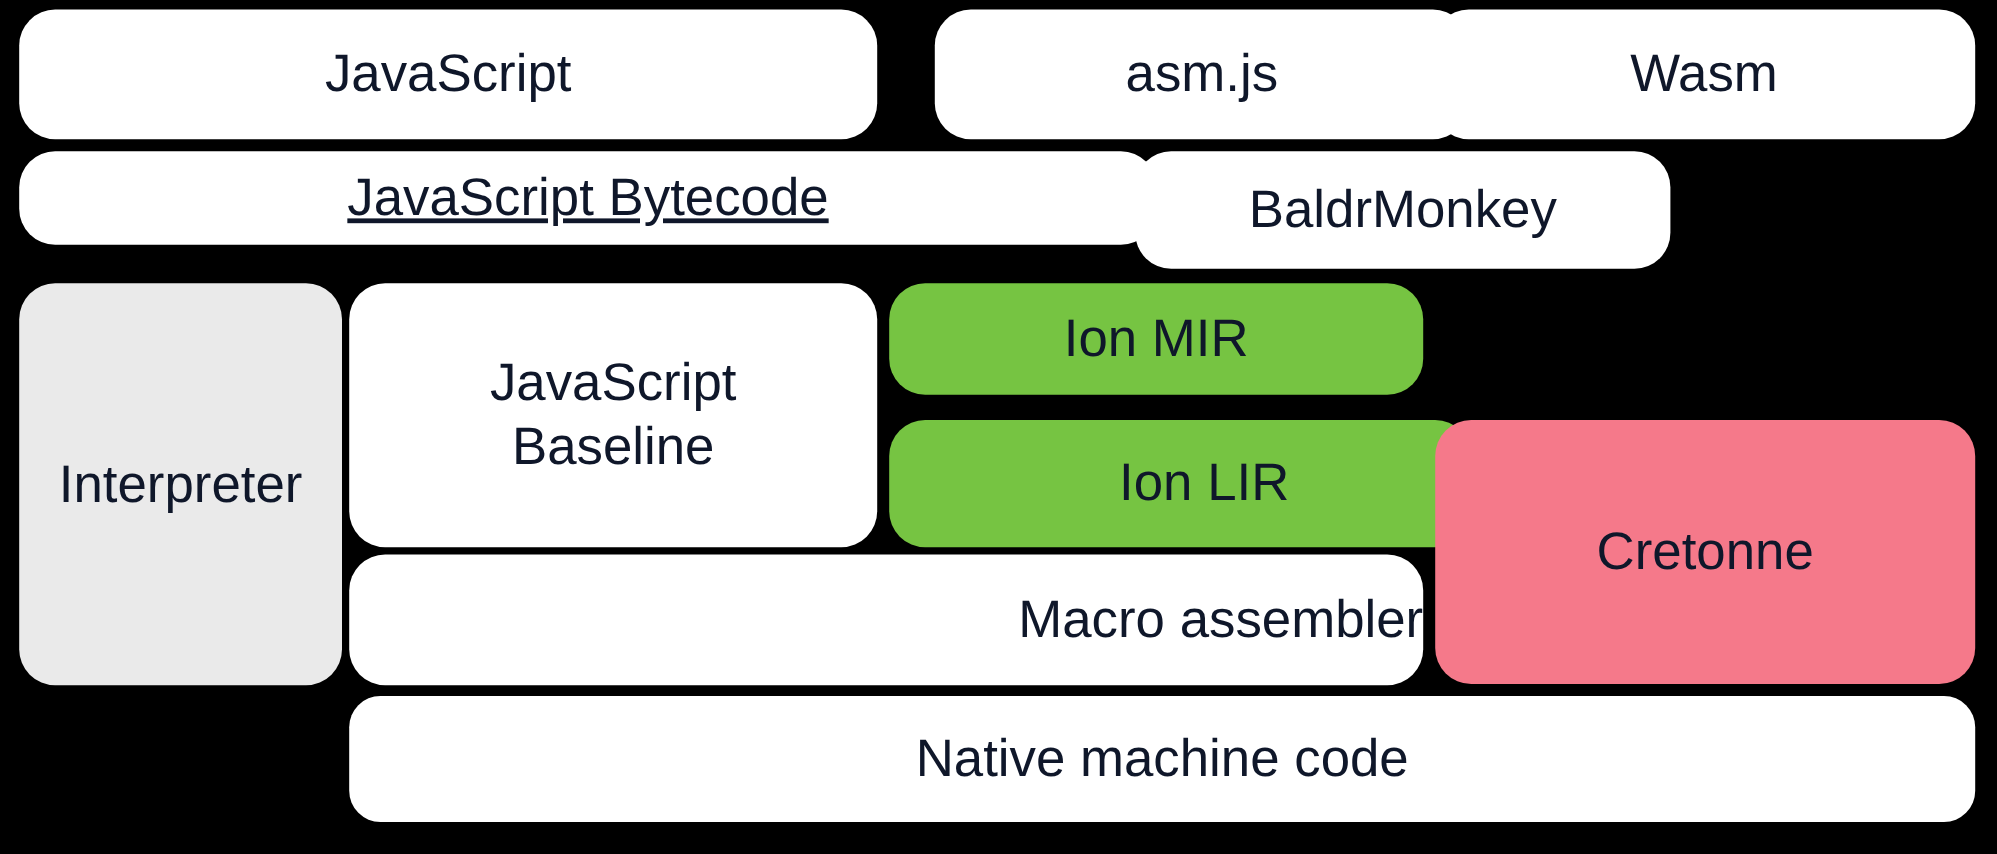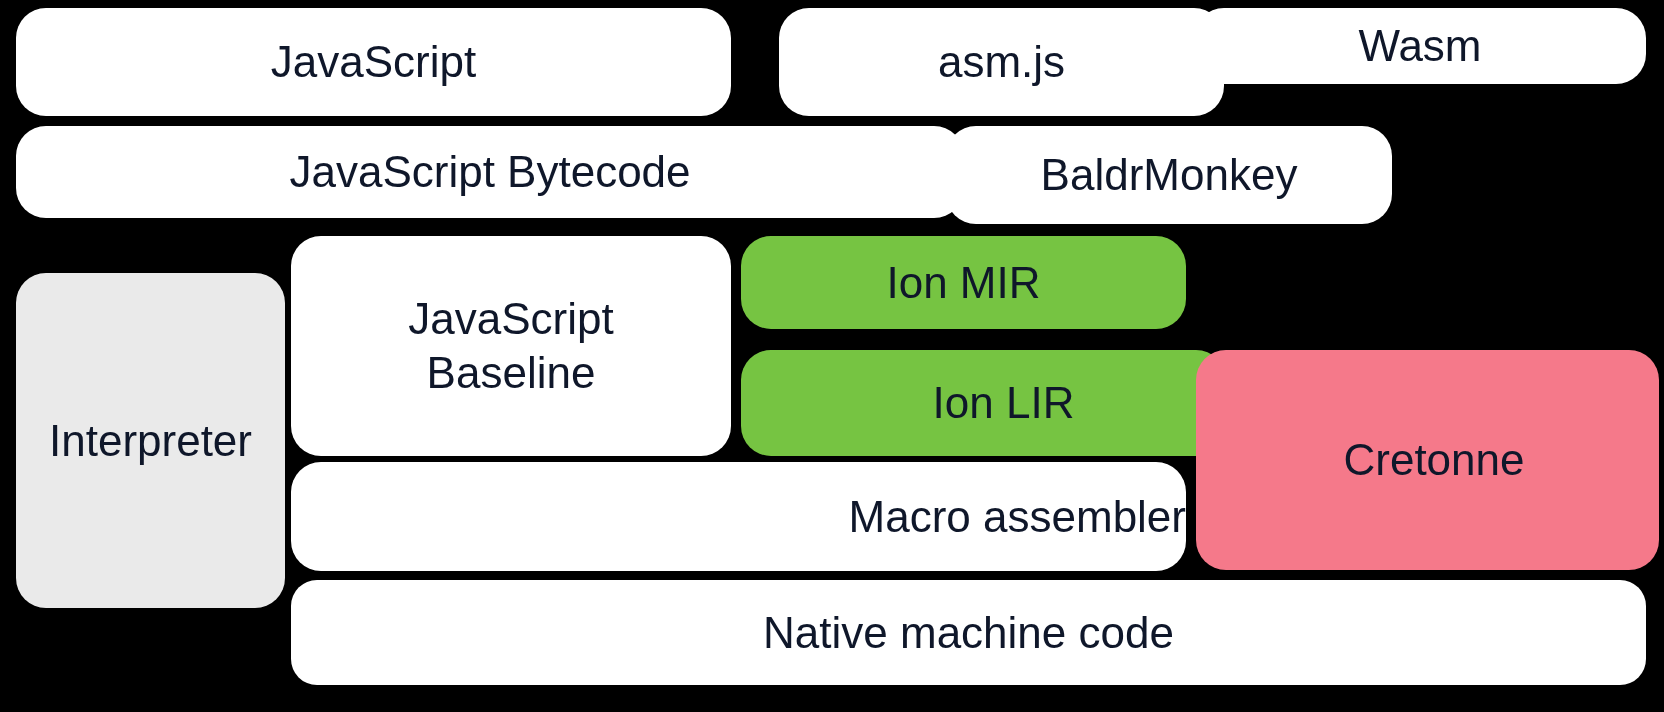--- a/index.html
+++ b/index.html
@@ -26,28 +26,28 @@
     font-size: 44px;
     line-height: 1.22;
     background: #FFFFFF;
   }
   .box span {
     white-space: pre-line;
   }
   
   #box-javascript  { left: 16px;   top: 8px;   width: 715px;  height: 108px; }
   #box-asmjs       { left: 739px;  top: 8px;   width: 445px;  height: 108px; }
-  #box-wasm        { left: 1194px; top: 8px;   width: 452px;  height: 76px; }
-  #box-bytecode    { left: 16px;   top: 126px; width: 948px;  height: 92px;  }
+  #box-wasm        { left: 1194px; top: 8px;   width: 452px;  height: 108px; }
+  #box-bytecode    { left: 16px;   top: 126px; width: 948px;  height: 78px; text-decoration: underline;  }
   #box-baldrmonkey { left: 946px;  top: 126px; width: 446px;  height: 98px;  }
-  #box-interpreter { left: 16px;   top: 236px; width: 269px;  height: 335px; margin-top: 37px; }
+  #box-interpreter { left: 16px;   top: 236px; width: 269px;  height: 335px; }
   #box-baseline    { left: 291px;  top: 236px; width: 440px;  height: 220px; }
   #box-ionmir      { left: 741px;  top: 236px; width: 445px;  height: 93px; }
   #box-ionlir      { left: 741px;  top: 350px; width: 445px;  height: 106px; padding-left: 40px; }
-  #box-cretonne    { left: 1196px; top: 350px; width: 450px;  height: 220px; padding-left: 13px; }
+  #box-cretonne    { left: 1196px; top: 350px; width: 450px;  height: 220px; }
   #box-macro       { left: 291px;  top: 462px; width: 895px;  height: 109px; justify-content: flex-end; }
   #box-native      { left: 291px;  top: 580px; width: 1355px; height: 105px; }
 </style>
 </head>
 <body>
 
 <div class="canvas">
 
   <div class="box" id="box-javascript" style="background-color: rgb(255, 255, 255);">
     <span>JavaScript</span>

